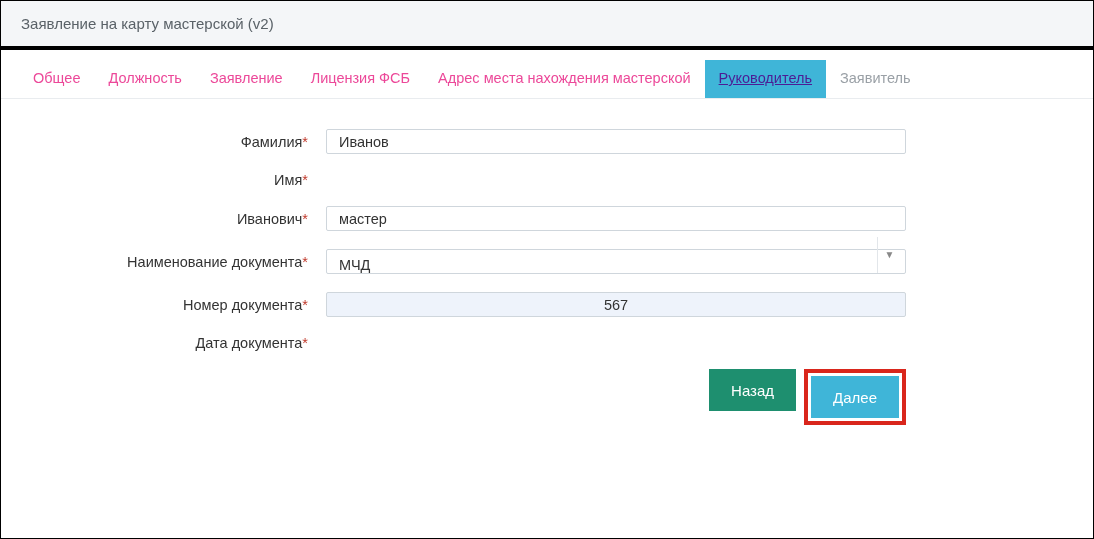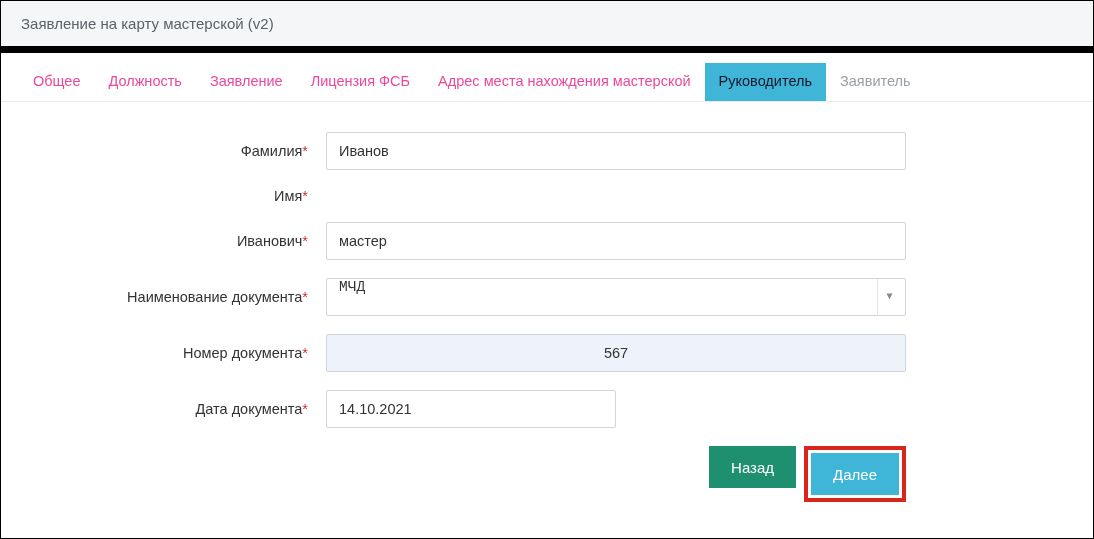--- a/index.html
+++ b/index.html
@@ -8,42 +8,43 @@
       font-size: 14px;
       color: #333;
       background: #fff;
       width: 1094px;
       height: 539px;
       border: 1px solid #000;
       position: relative;
     }
     .header {
       background: #f4f6f8;
-      border-bottom: 7px solid #000000;
+      border-bottom: 4px solid #000000;
       padding: 14px 20px;
       color: #5a6268;
       font-size: 15px;
     }
     .tabs {
       display: flex;
       align-items: stretch;
       padding: 0 18px;
       margin-top: 10px;
       border-bottom: 1px solid #e9ecef;
     }
     .tab {
       padding: 10px 14px 12px 14px;
       color: #ec4899;
       cursor: pointer;
       font-size: 14.5px;
       white-space: nowrap;
     }
     .tab.active {
       background: #3fb5d8;
-      color: #0f172a;
+      color: #4c1d95;
+      text-decoration: underline;
     }
     .tab.disabled {
       color: #9aa0a6;
     }
     .form-area {
       padding: 30px 0 0 0;
     }
     .form-row {
       display: flex;
       align-items: center;
@@ -56,37 +57,36 @@
       padding-right: 18px;
       color: #333;
       font-size: 14.5px;
     }
     .form-label .req { color: #c0392b; }
     .form-control-wrap {
       width: 580px;
     }
     .form-control {
       width: 100%;
-      height: 38px;
+      height: 25px;
       border: 1px solid #cfd6dc;
       border-radius: 2px;
       padding: 0 12px;
       font-size: 14.5px;
       color: #333;
       background: #fff;
     }
     .form-control.select {
       appearance: none;
       position: relative;
       background: #fff;
       cursor: pointer;
       display: flex;
-      align-items: flex-start;
+      align-items: flex-end;
       justify-content: space-between;
-      font-family: Liberation Mono, monospace;
     }
     .select-display {
       flex: 1;
     }
     .select-caret {
       width: 24px;
       text-align: center;
       color: #888;
       border-left: 1px solid #e2e6ea;
       margin-right: -8px;
@@ -175,23 +175,20 @@
 
   <div class="form-row">
     <div class="form-label"><span>Номер документа</span><span class="req">*</span></div>
     <div class="form-control-wrap">
       <input class="form-control highlight" value="567" style="">
     </div>
   </div>
 
   <div class="form-row">
     <div class="form-label"><span>Дата документа</span><span class="req">*</span></div>
-    <div class="date-wrap">
-      <input class="form-control" value="14.10.2021" style="">
-    </div>
   </div>
 
   <div class="buttons">
     <button class="btn btn-back">Назад</button>
     <span class="next-frame">
       <button class="btn btn-next">Далее</button>
     </span>
   </div>
 
 </div>

